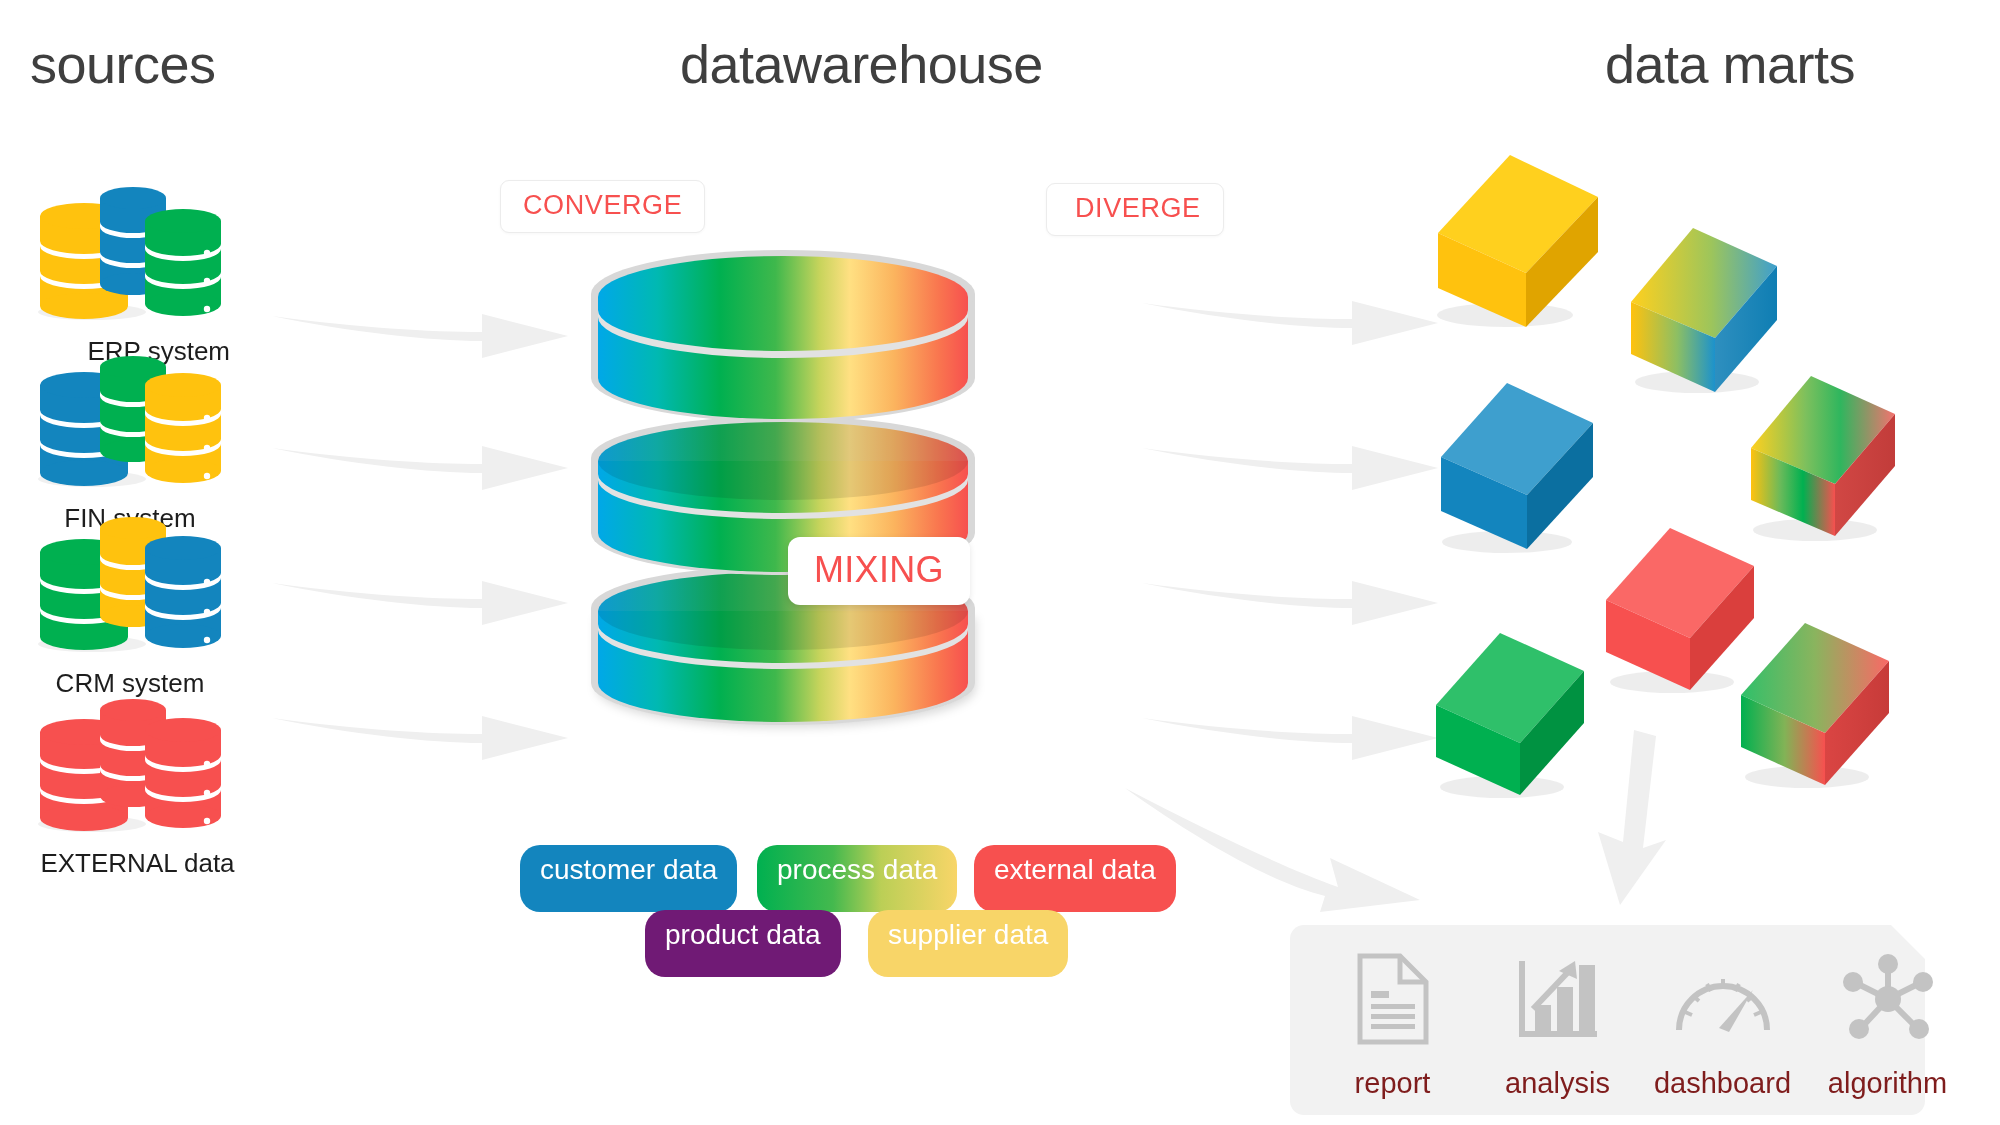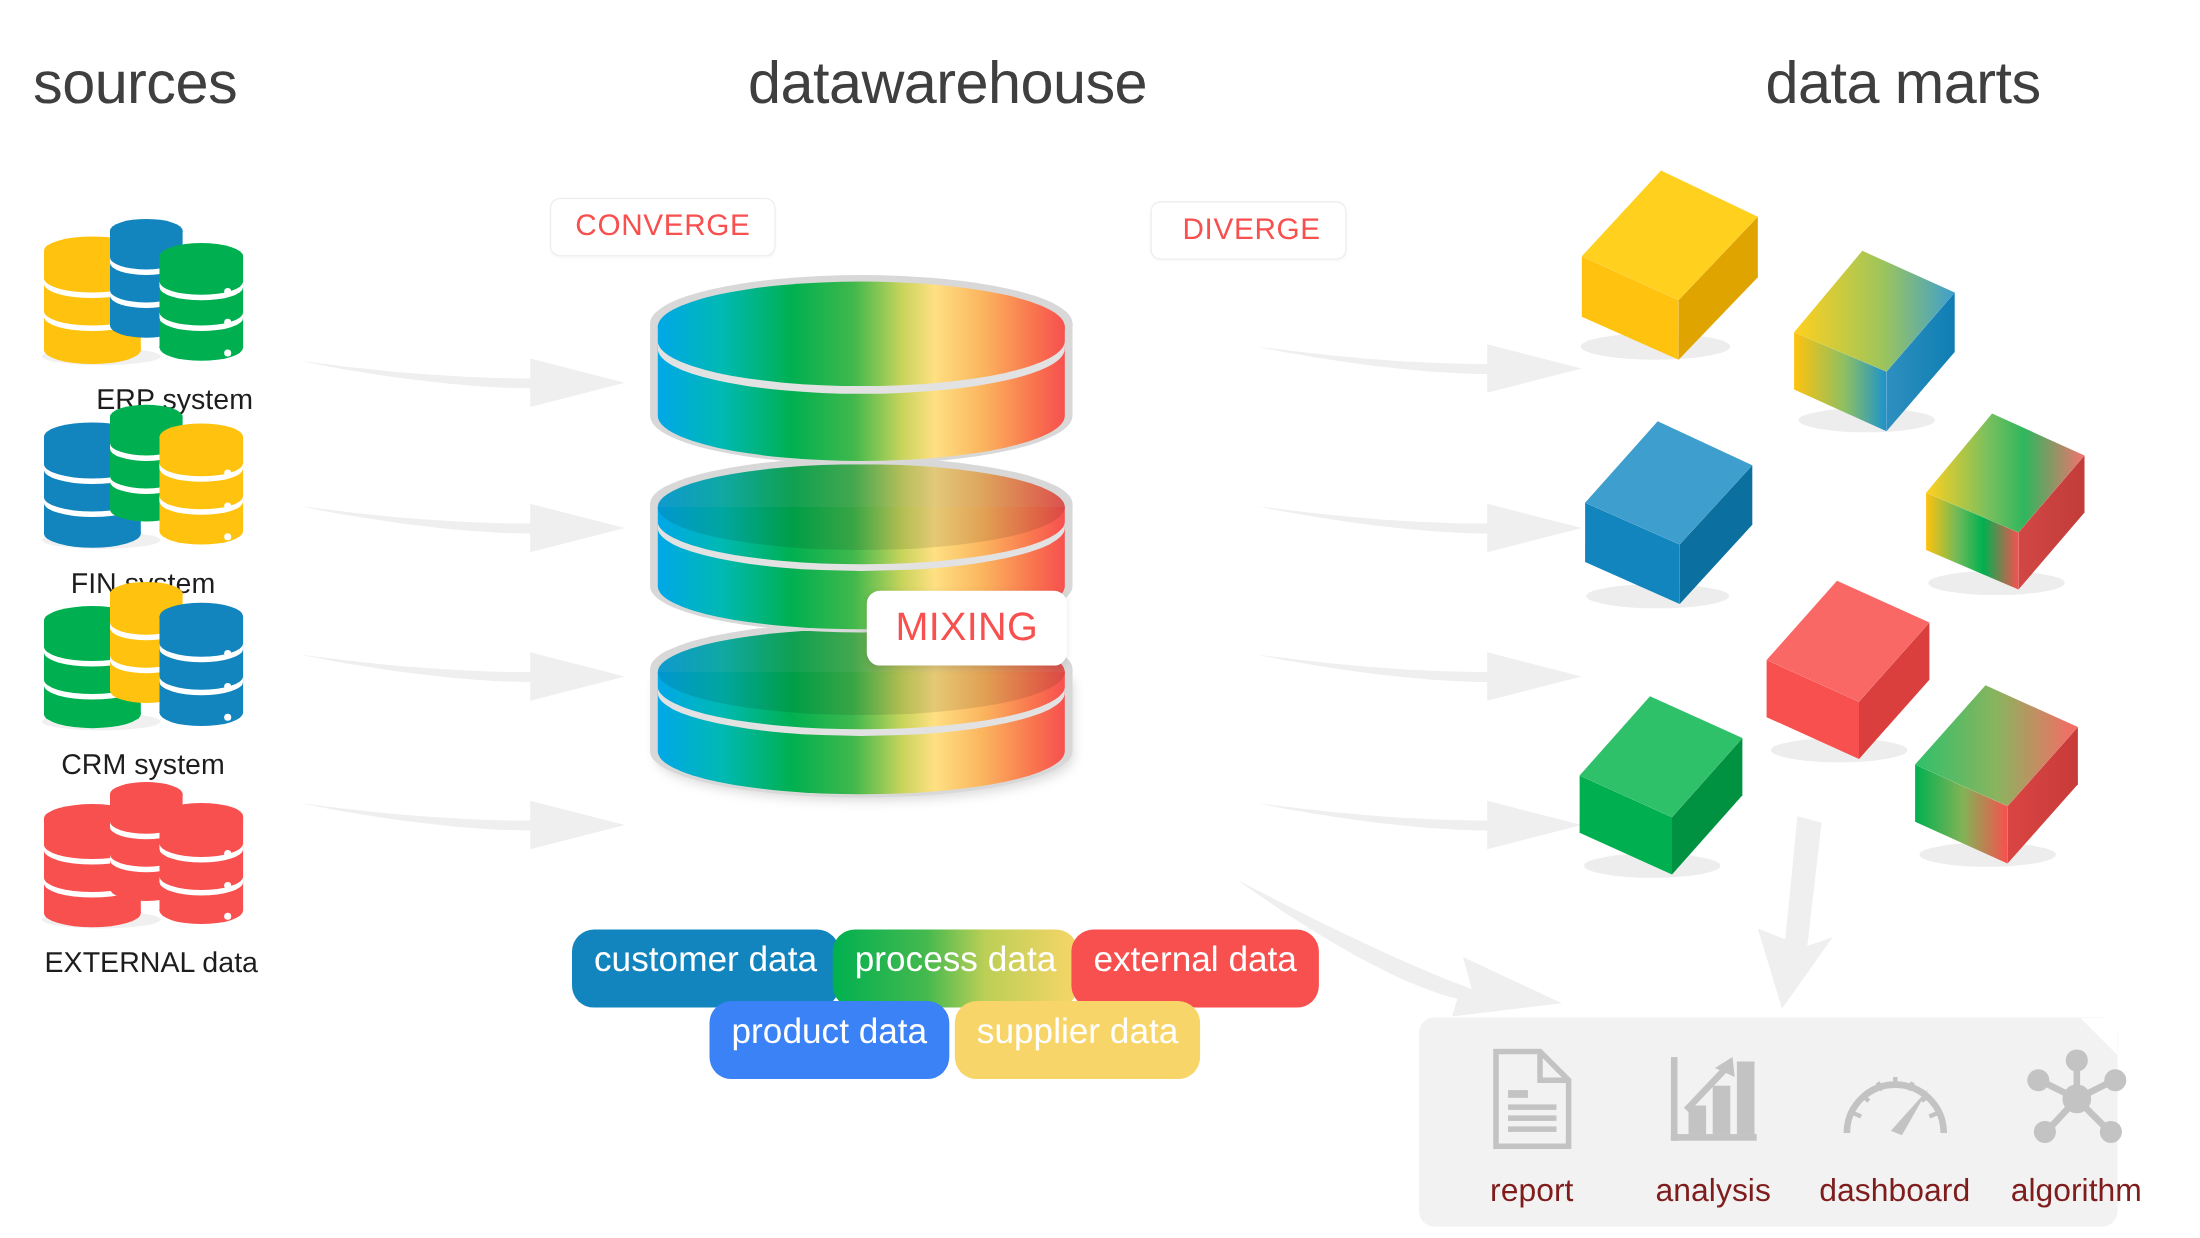--- a/index.html
+++ b/index.html
@@ -4,21 +4,21 @@
 <style>
   html,body{margin:0;padding:0;background:#fff;}
   body{
     width:2000px;height:1125px;
     font-family:"Liberation Sans","DejaVu Sans",sans-serif;
     color:#3c3c3c;
     overflow:hidden;
     position:relative;
   }
   .stage{position:absolute;inset:0;}
-  .abs{position:absolute;margin-top:12px;}
+  .abs{position:absolute;}
 
   
   .col-title{
     font-size:54px;font-weight:400;color:#3f3f3f;
     letter-spacing:-0.5px;white-space:nowrap;
   }
 
   
   .src-label{
     font-size:26px;color:#1d1d1d;white-space:nowrap;text-align:center;
@@ -53,21 +53,21 @@
     font-size:36px;padding:12px 26px 14px 26px;
     box-shadow:0 2px 6px rgba(0,0,0,0.10);
     letter-spacing:0.3px;
   }
 
   
   .tag{
     position:absolute;
     border-radius:20px;
     color:#fff;
-    font-size:32px;
+    font-size:28px;
     padding:11px 20px 28px 20px;
     white-space:nowrap;
     line-height:1;
   }
 
   
   .cube{position:absolute;}
   .cube svg{display:block;overflow:visible;}
 
   
@@ -327,21 +327,21 @@
     </svg>
   </div>
 
   <div class="badge" style="left:500px;top:180px;">CONVERGE</div>
   <div class="badge" style="left:1046px;top:183px;padding-left:28px;">DIVERGE</div>
   <div class="badge mixing" style="left:788px;top:537px;">MIXING</div>
 
   <div class="tag" style="left:520px;top:845px;background:#1385BE;">customer data</div>
   <div class="tag" style="left:757px;top:845px;background:linear-gradient(90deg,#00B050 0%,#44B94E 38%,#BBCF56 62%,#F8D568 100%);">process data</div>
   <div class="tag" style="left:974px;top:845px;background:#F7504F;">external data</div>
-  <div class="tag" style="left:645px;top:910px;background:#3b82f6;">product data</div>
+  <div class="tag" style="left:645px;top:910px;background:#701a75;">product data</div>
   <div class="tag" style="left:868px;top:910px;background:#F8D568;">supplier data</div>
 
   <div class="abs arrow" style="left:1140px;top:275px;">
     <svg width="300" height="70" viewBox="0 0 300 70">
       <path d="M2 28 C90 40 160 44 212 44 L212 26 L298 48 L212 70 L212 53 C160 53 80 44 2 28 Z" fill="#EFEFEF"></path>
     </svg>
   </div>
   <div class="abs arrow" style="left:1140px;top:420px;">
     <svg width="300" height="70" viewBox="0 0 300 70">
       <path d="M2 28 C90 40 160 44 212 44 L212 26 L298 48 L212 70 L212 53 C160 53 80 44 2 28 Z" fill="#EFEFEF"></path>

